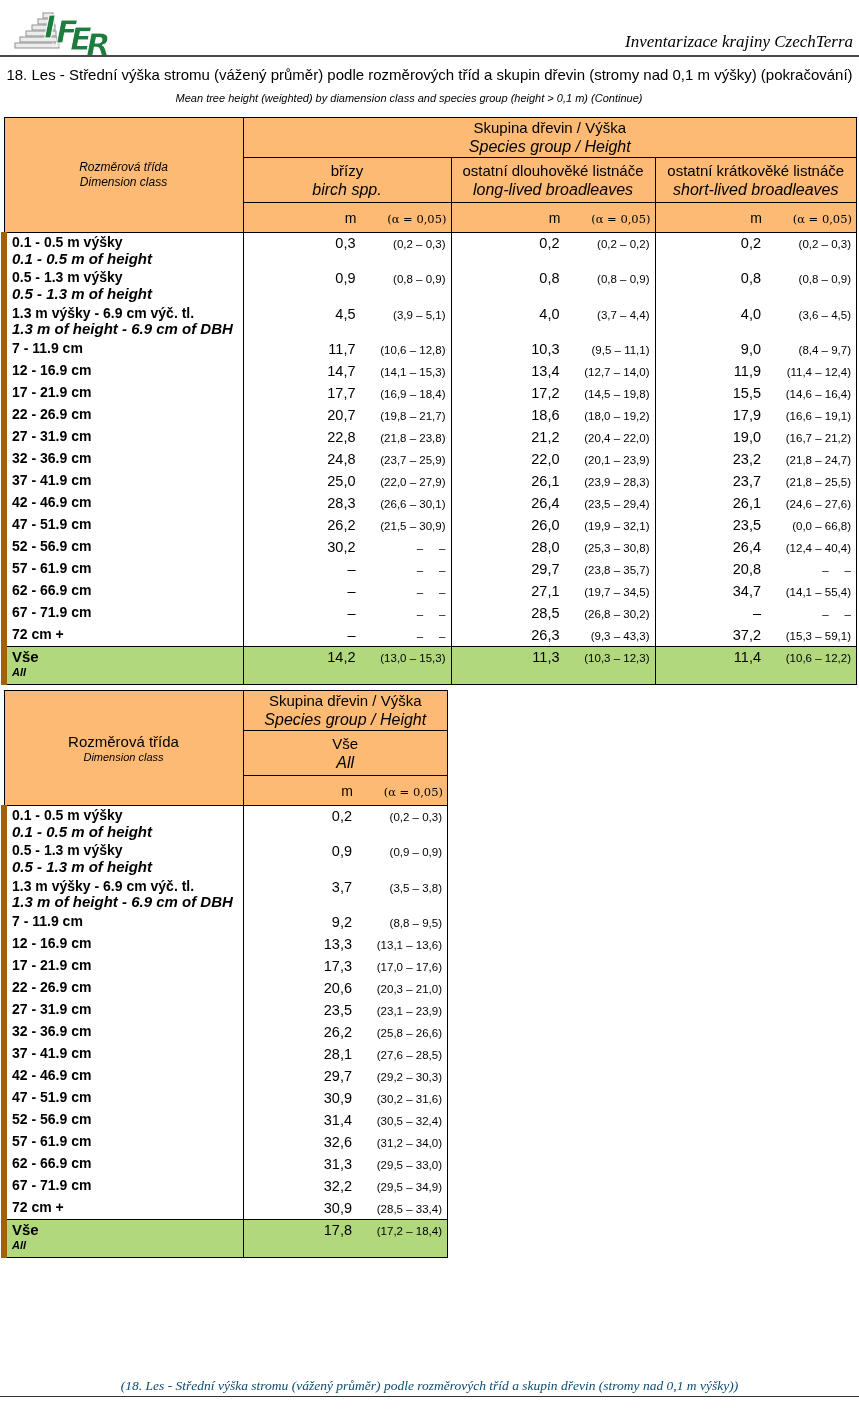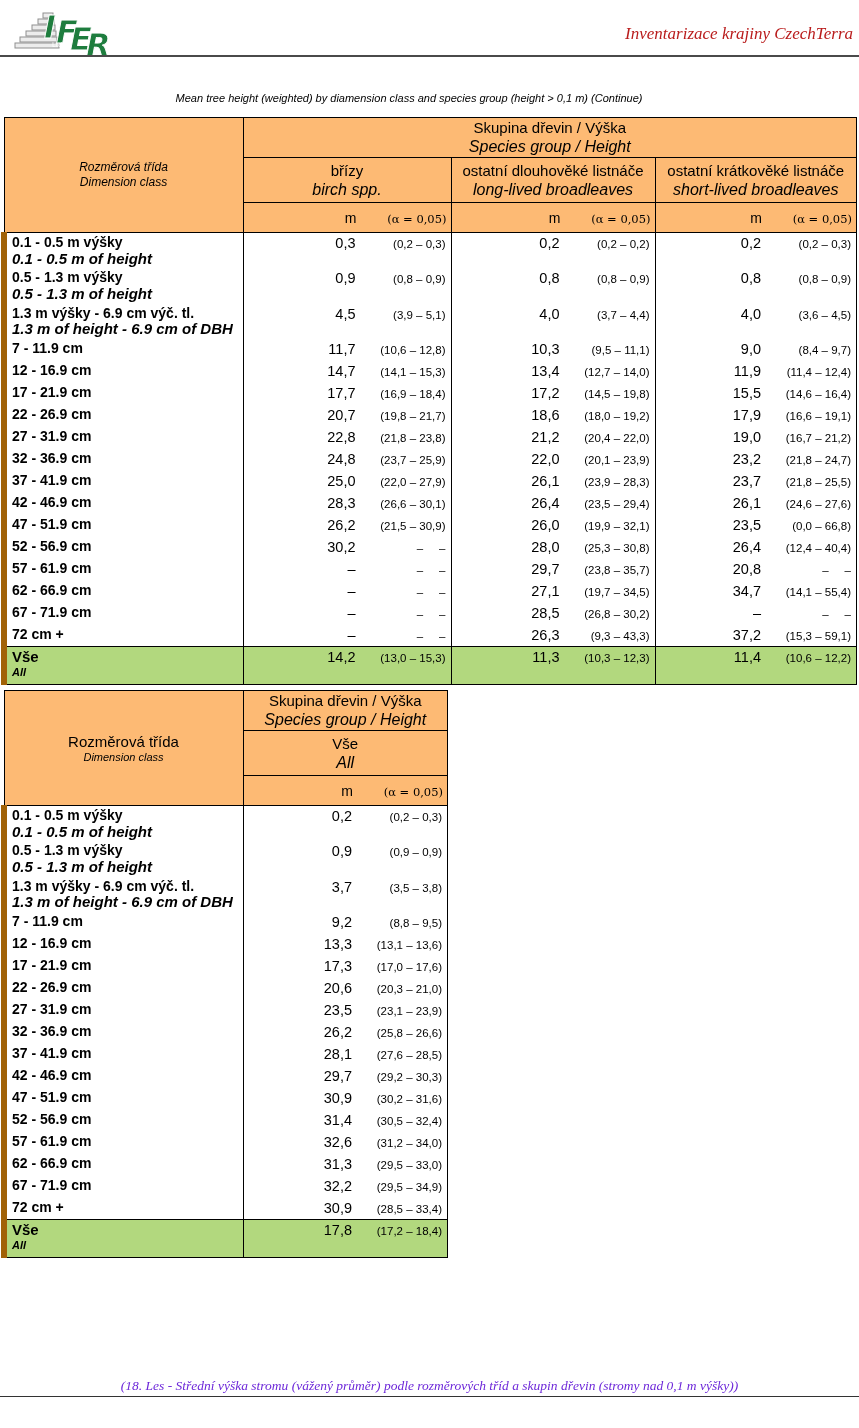--- a/index.html
+++ b/index.html
@@ -2,22 +2,22 @@
 <html><head>
 <meta charset="utf-8">
 <style>
   html,body{margin:0;padding:0;background:#fff;}
   .page{position:relative;width:859px;height:1428px;background:#fff;color:#000;
         font-family:"Liberation Sans",sans-serif;overflow:hidden;}
 
   
   .top-rule{position:absolute;top:55px;left:0;width:859px;border-top:2px solid #4a4a4a;}
   .logo{position:absolute;top:4px;left:12px;}
-  .brand{position:absolute;top:24px;right:6px;font-family:"Liberation Serif",serif;
-         font-style:italic;font-size:17px;color:#b91c1c;}
+  .brand{position:absolute;top:32px;right:6px;font-family:"Liberation Serif",serif;
+         font-style:italic;font-size:17px;color:#000000;}
 
   .title{position:absolute;top:66px;left:0;width:859px;text-align:center;
          font-size:15px;white-space:nowrap;}
   .subtitle{position:absolute;top:92px;left:0;width:818px;text-align:center;
          font-size:11px;font-style:italic;}
 
   
   table.rpt{border-collapse:collapse;table-layout:fixed;position:absolute;
             border:1px solid #000;font-family:"Liberation Sans",sans-serif;}
   #t1{top:117px;left:1px;width:856px;}
@@ -51,21 +51,21 @@
   tr.h-double{height:33px;}
   tr.h-single{height:22px;}
   tr.total{height:38px;}
   tr.total td{background:#b2d87e;border-top:1px solid #000;border-bottom:1px solid #000;}
   tr.total td.cls .cs{font-size:15px;}
   tr.total td.cls .en{font-size:11px;}
 
   
   .footer{position:absolute;top:1378px;left:0;width:859px;}
   .footer-caption{text-align:center;font-family:"Liberation Serif",serif;font-style:italic;
-                  font-size:13.5px;color:#6d28d9;}
+                  font-size:13.5px;color:#0c4a6e;}
   .footer-line1{border-top:1px solid #333;margin-top:2px;}
   .footer-row{position:relative;height:30px;}
   .footer-app{position:absolute;right:2px;top:1px;font-family:"Liberation Serif",serif;
               font-style:italic;font-weight:bold;font-size:11px;}
   .footer-line2{position:absolute;left:0;right:0;top:15px;border-top:2px solid #999;}
   .footer-page{position:absolute;left:3px;top:3px;font-family:"Liberation Serif",serif;
                font-size:16px;z-index:2;background:transparent;}
 </style>
 </head>
 <body>
@@ -85,20 +85,21 @@
         <text x="32" y="34">I</text>
         <text x="44" y="39">F</text>
         <text x="58" y="46">E</text>
         <text x="74" y="52">R</text>
       </g>
     <text id="logo-sub" x="40" y="43" font-family="DejaVu Sans, sans-serif" font-size="6.5" fill="#ffffff">Ltd.</text>
   </svg>
   <div class="brand">Inventarizace krajiny CzechTerra</div>
   <div class="top-rule"></div>
 
+  <div class="title">18. Les - Střední výška stromu (vážený průměr) podle rozměrových tříd a skupin dřevin (stromy nad 0,1 m výšky) (pokračování)</div>
   <div class="subtitle">Mean tree height (weighted) by diamension class and species group (height &gt; 0,1 m) (Continue)</div>
 
   <table class="rpt" id="t1">
     <colgroup>
         <col style="width:239px">
         <col style="width:208px">
         <col style="width:204px">
         <col>
       </colgroup>
     <thead>

